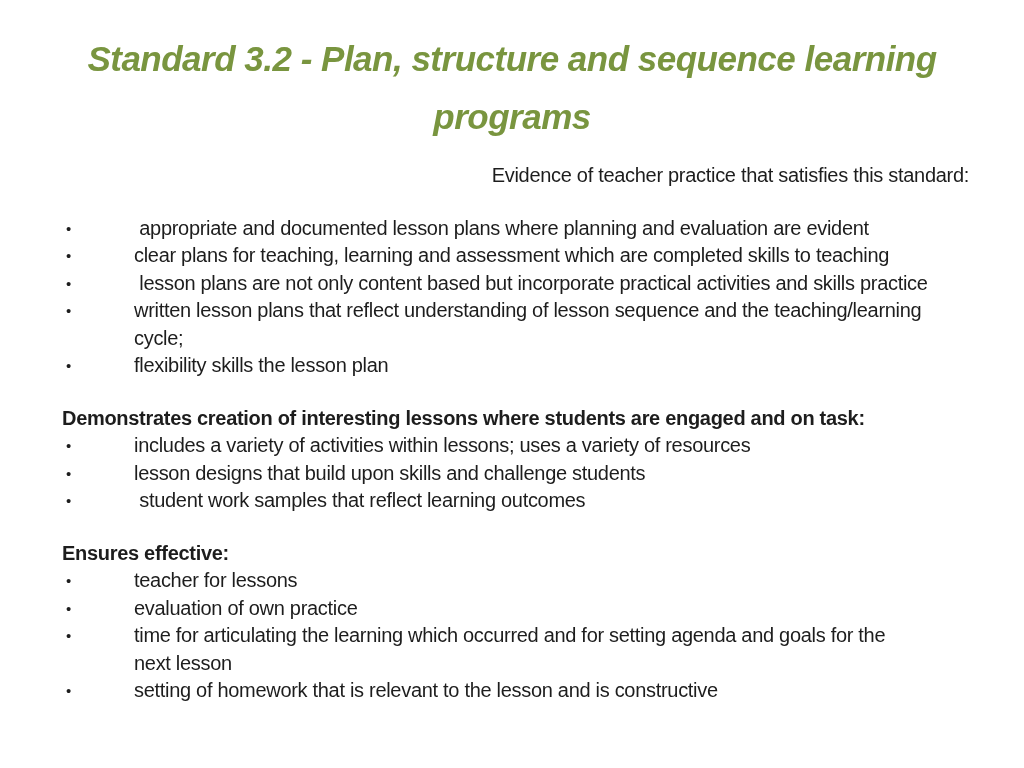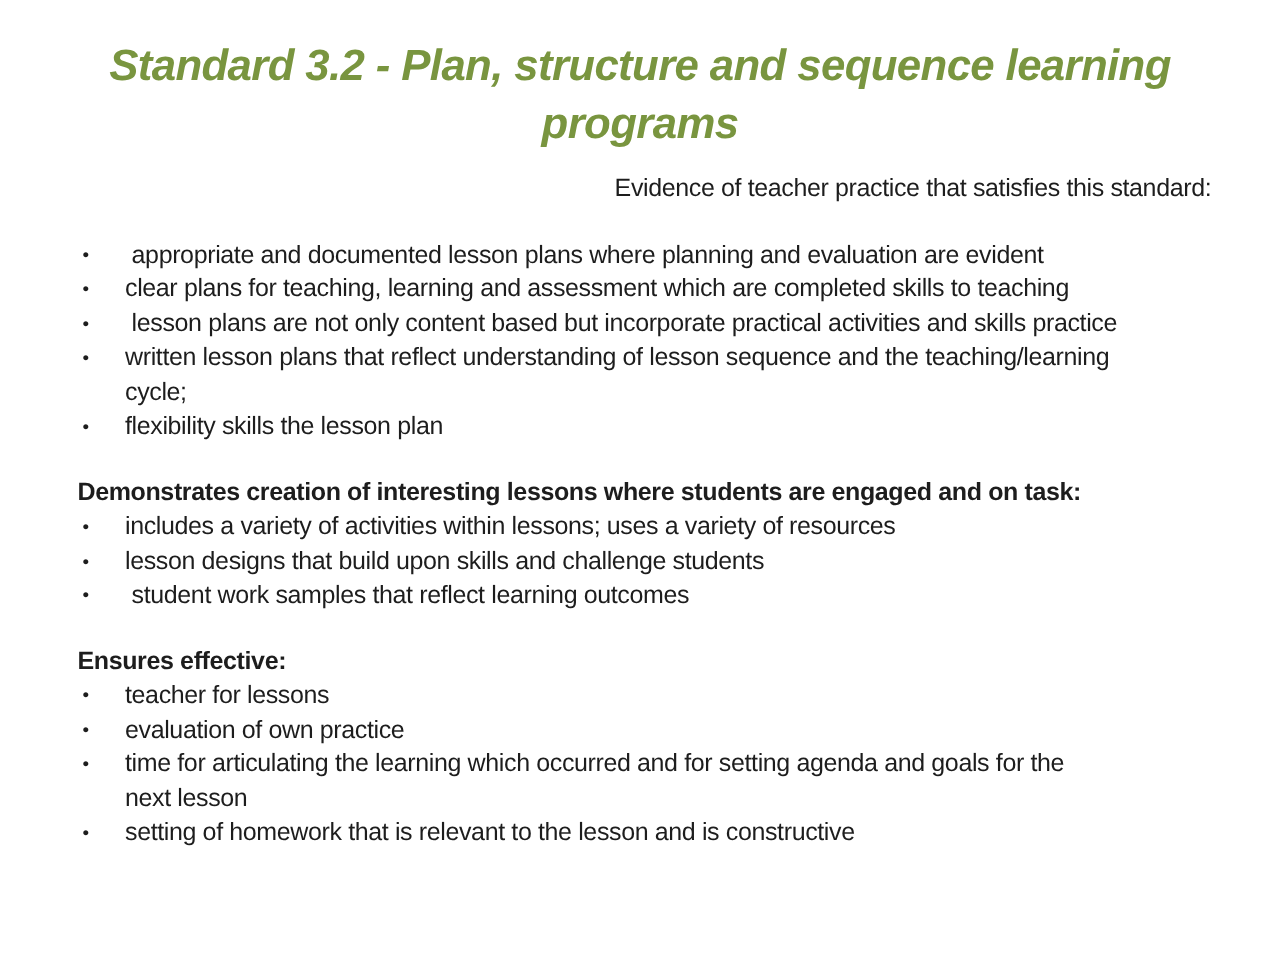--- a/index.html
+++ b/index.html
@@ -9,21 +9,21 @@
     height: 768px;
     background: #ffffff;
     overflow: hidden;
     font-family: "Liberation Sans", sans-serif;
     color: #1d1d1d;
   }
   .slide-title {
     margin: 30px 40px 0 40px;
     text-align: center;
     font-size: 35px;
-    line-height: 46px;
+    line-height: 58px;
     font-weight: bold;
     font-style: italic;
     letter-spacing: -0.5px;
     color: #79953F;
   }
   .content {
     margin: 16px 55px 0 62px;
     font-size: 20px;
     line-height: 27.5px;
     letter-spacing: -0.3px;
@@ -40,21 +40,21 @@
   }
   ul.bullets { list-style: none; margin: 0; padding: 0; }
   li.bullet { display: flex; }
   .bullet-marker {
     flex: 0 0 38px;
     padding-left: 4px;
     font-size: 15px;
     line-height: 27.5px;
     box-sizing: border-box;
   }
-  .bullet-text { flex: 1; white-space: pre-wrap; }
+  .bullet-text { flex: 1; white-space: pre-wrap; margin-left: 34px; }
 </style>
 </head>
 <body>
 
 <div class="slide">
 
   <h1 class="slide-title">Standard 3.2 - Plan, structure and sequence learning programs</h1>
 
   <div class="content">
 

